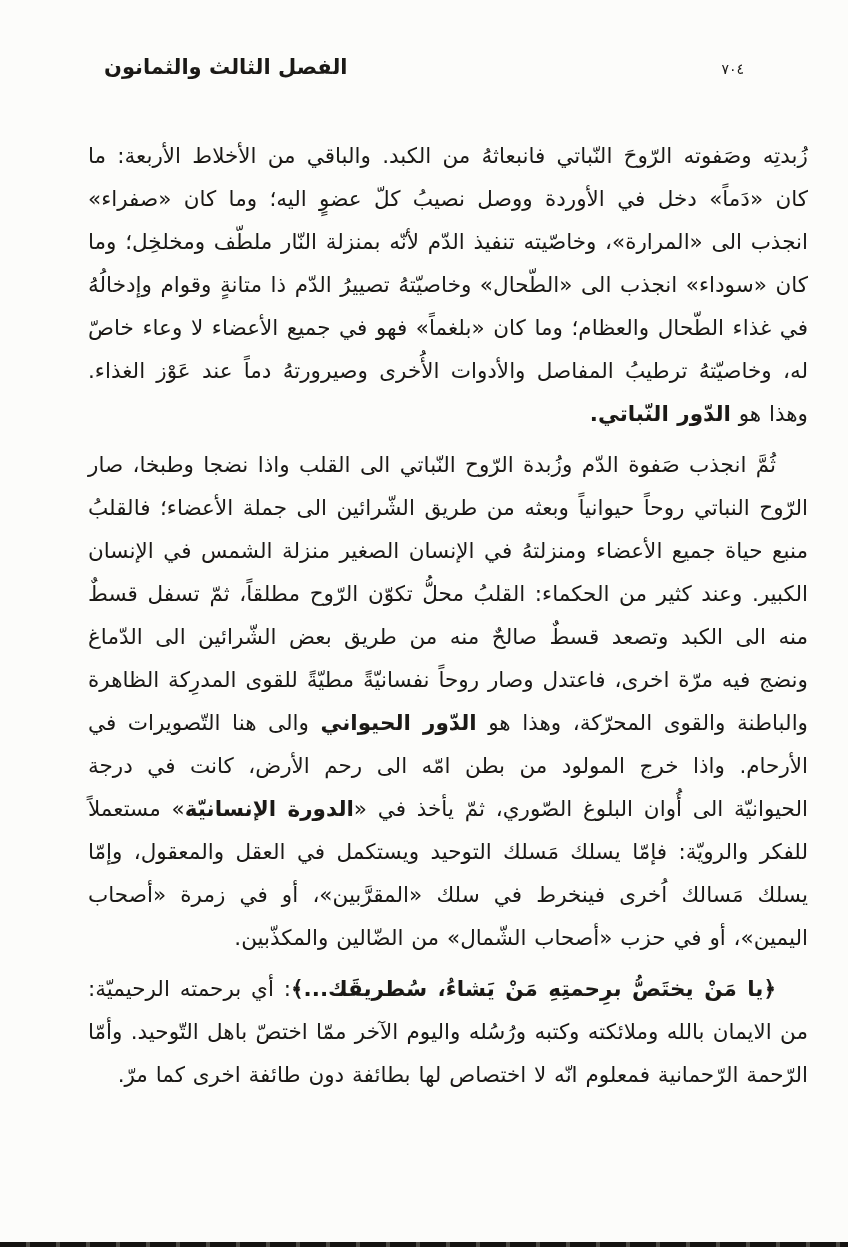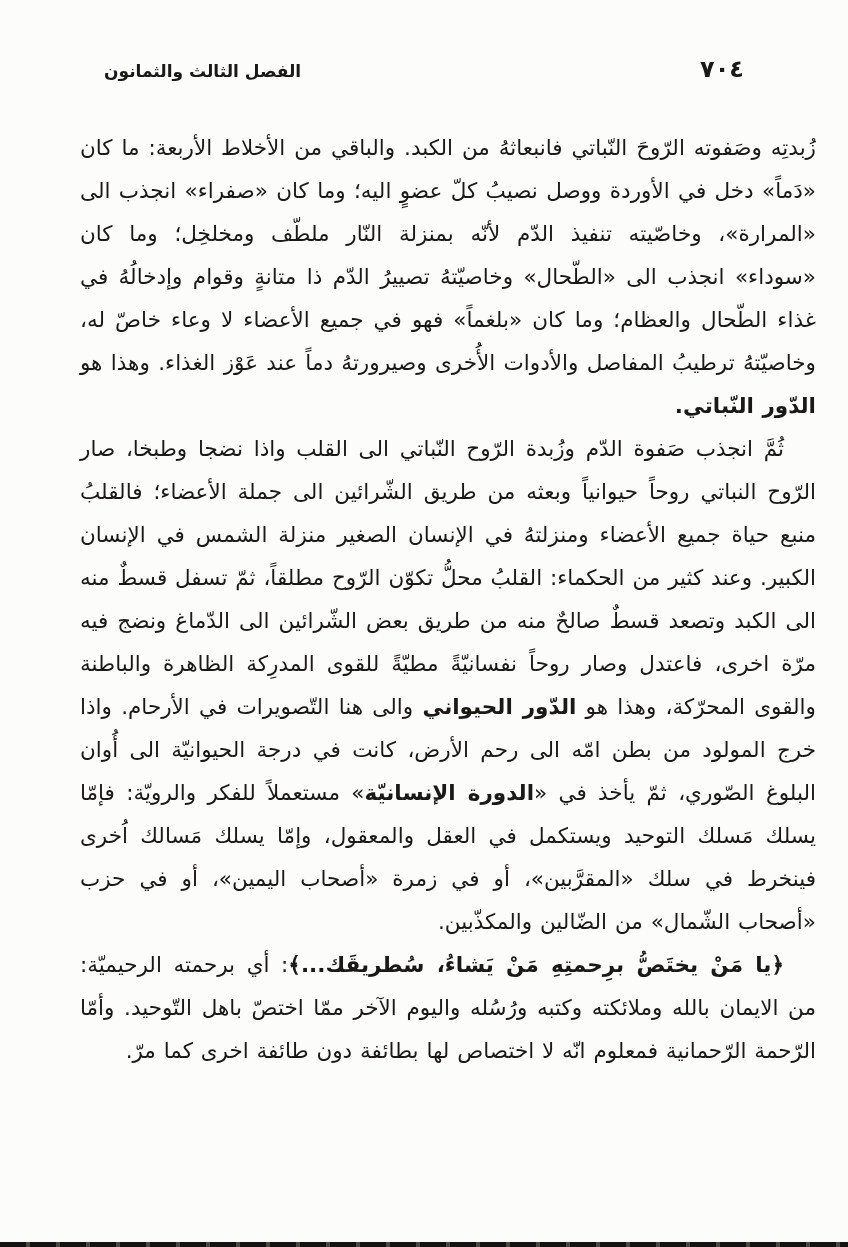--- a/index.html
+++ b/index.html
@@ -22,42 +22,42 @@
     position: absolute;
     top: 55px;
     right: 104px;
     left: 104px;
     display: flex;
     justify-content: space-between;
     align-items: baseline;
     direction: rtl;
   }
   .page-number {
-    font-size: 24px;
-    font-weight: 700;
+    font-size: 14px;
+    font-weight: 400;
     letter-spacing: 2px;
     text-align: right;
   }
   .chapter-title {
-    font-size: 17px;
+    font-size: 21px;
     font-weight: 700;
   }
   .text-block {
     position: absolute;
     top: 126px;
     right: 32px;
     left: 80px;
     direction: rtl;
     text-align: justify;
     font-size: 21.5px;
     line-height: 43px;
     word-spacing: 1px;
   }
   .text-block p {
-    margin: 0;
+    margin: 8px;
     padding: 0;
   }
   .text-block p.indent {
     text-indent: 32px;
   }
   .b {
     font-weight: 700;
   }
   .scan-edge {
     position: absolute;

